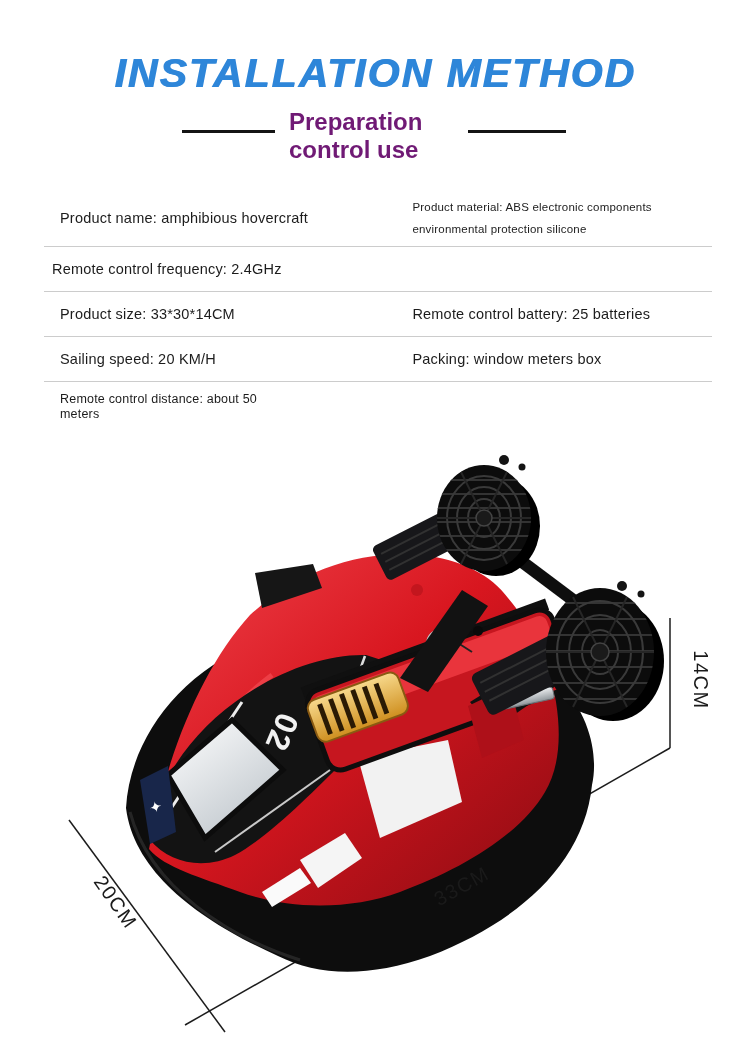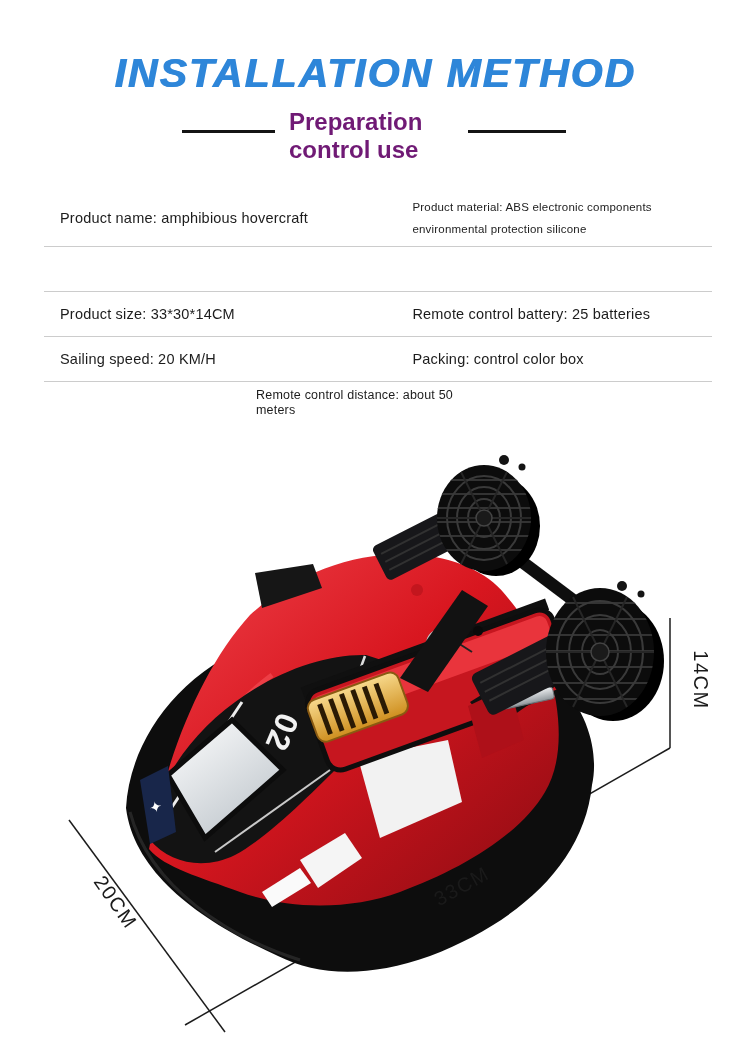--- a/index.html
+++ b/index.html
@@ -15,21 +15,21 @@
   .dash{position:absolute;height:3px;background:#141414;}
   .dash-left{left:182px;top:22px;width:93px;}
   .dash-right{left:468px;top:22px;width:98px;}
   .subtitle{position:absolute;left:289px;top:0;font-size:24px;line-height:28px;
             font-weight:bold;color:#701a75;}
   .subtitle span{display:block;}
 
   
   .spec-table{position:absolute;top:190px;left:44px;width:668px;}
   .spec-row{display:flex;align-items:center;min-height:44px;border-bottom:1px solid #cccccc;}
-  .spec-row.last{border-bottom:none;min-height:50px;flex-direction:column;}
+  .spec-row.last{border-bottom:none;min-height:50px;}
   .cell{font-weight:normal;color:#1c1c1c;letter-spacing:0.2px;margin-left:8px;}
   .cell-left{width:54%;box-sizing:border-box;padding:6px 20px 6px 8px;font-size:14.5px;line-height:18px;}
   .cell-right{width:46%;box-sizing:border-box;padding:6px 0 6px 0;font-size:14.5px;line-height:18px;}
   .spec-row.r1 .cell-right{font-size:11.5px;line-height:22px;max-width:300px;}
   .spec-row.last .cell-left{font-size:12.5px;line-height:15px;max-width:268px;}
 
   
   .figure{position:absolute;top:440px;left:0;width:750px;height:604px;}
   svg{font-family:"Liberation Sans",sans-serif;}
   .dim-label{font-size:20px;fill:#1a1a1a;letter-spacing:1.5px;font-weight:400;}
@@ -48,28 +48,29 @@
     </div>
     <div class="dash dash-right"></div>
   </div>
 
   <div class="spec-table">
     <div class="spec-row r1">
       <div class="cell cell-left">Product name: amphibious hovercraft</div>
       <div class="cell cell-right">Product material: ABS electronic components environmental protection silicone</div>
     </div>
     <div class="spec-row">
+      <div class="cell cell-right">Remote control frequency: 2.4GHz</div>
     </div>
     <div class="spec-row">
       <div class="cell cell-left">Product size: 33*30*14CM</div>
       <div class="cell cell-right">Remote control battery: 25 batteries</div>
     </div>
     <div class="spec-row">
       <div class="cell cell-left">Sailing speed: 20 KM/H</div>
-      <div class="cell cell-right">Packing: control color box</div>
+      <div class="cell cell-right">Packing: window meters box</div>
     </div>
     <div class="spec-row last">
       <div class="cell cell-left">Remote control distance: about 50 meters</div>
     </div>
   </div>
 
   <div class="figure">
   <svg width="750" height="604" viewBox="0 0 750 604">
     <defs>
       <linearGradient id="hullGrad" x1="0" y1="0" x2="1" y2="1">

